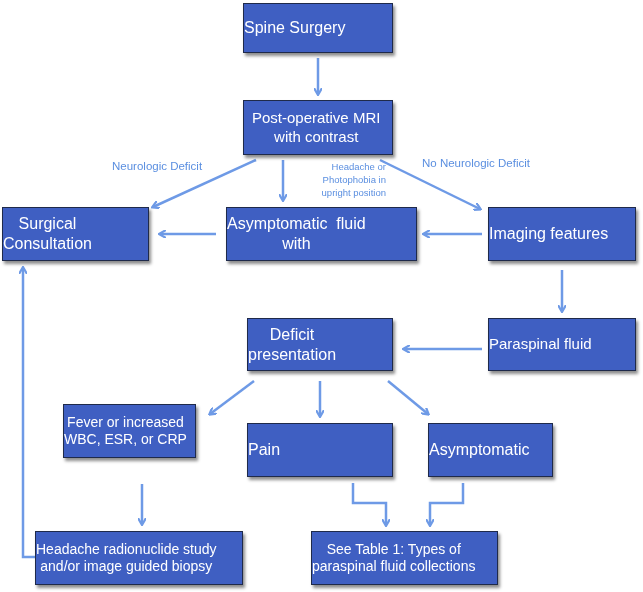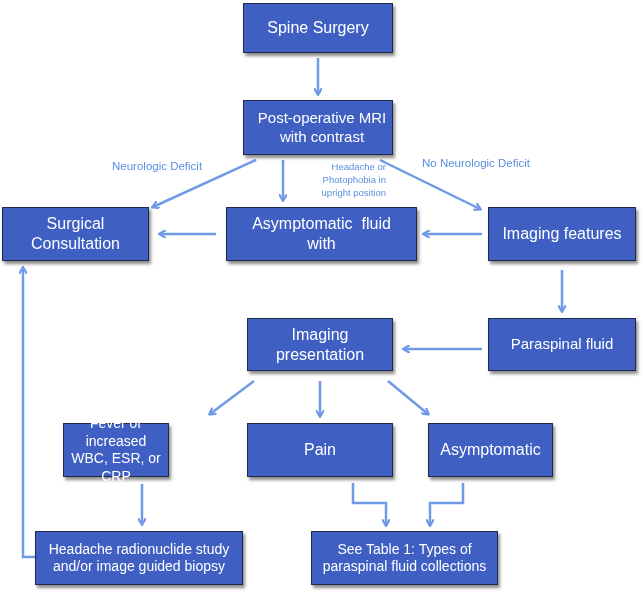--- a/index.html
+++ b/index.html
@@ -4,21 +4,21 @@
 <style>
   html, body { margin: 0; padding: 0; background: #ffffff; }
   body { width: 643px; height: 592px; position: relative; overflow: hidden;
          font-family: "Liberation Sans", "DejaVu Sans", sans-serif; }
   .box {
     position: absolute;
     background: #3f5fc2;
     border: 1px solid #1f2a4a;
     box-shadow: 2px 3px 3px rgba(0,0,0,0.45);
     color: #ffffff;
-    display: flex; align-items: center; justify-content: center;
+    display: flex; align-items: center; 
     text-align: center;
     box-sizing: border-box;
     line-height: 1.25;
   }
   .box span { display: block; }
   .f16 { font-size: 16px; }
   .f15 { font-size: 15px; }
   .f14 { font-size: 14px; }
   .label {
     position: absolute; color: #5b8fe0; text-align: right; white-space: nowrap;
@@ -85,26 +85,26 @@
 </div>
 
 <div class="box f15" style="left:488px; top:318px; width:148px; height:53px;">
   <div>
     <span>Paraspinal fluid</span>
   </div>
 </div>
 
 <div class="box f16" style="left:247px; top:318px; width:146px; height:53px;">
   <div>
-    <span>Imaging</span>
+    <span>Deficit</span>
     <span>presentation</span>
   </div>
 </div>
 
-<div class="box f14" style="left:63px; top:423px; width:106px; height:54px;">
+<div class="box f14" style="left:63px; top:404px; width:133px; height:54px;">
   <div>
     <span>Fever or increased</span>
     <span>WBC, ESR, or CRP</span>
   </div>
 </div>
 
 <div class="box f16" style="left:247px; top:423px; width:146px; height:54px;">
   <span>Pain</span>
 </div>
 

